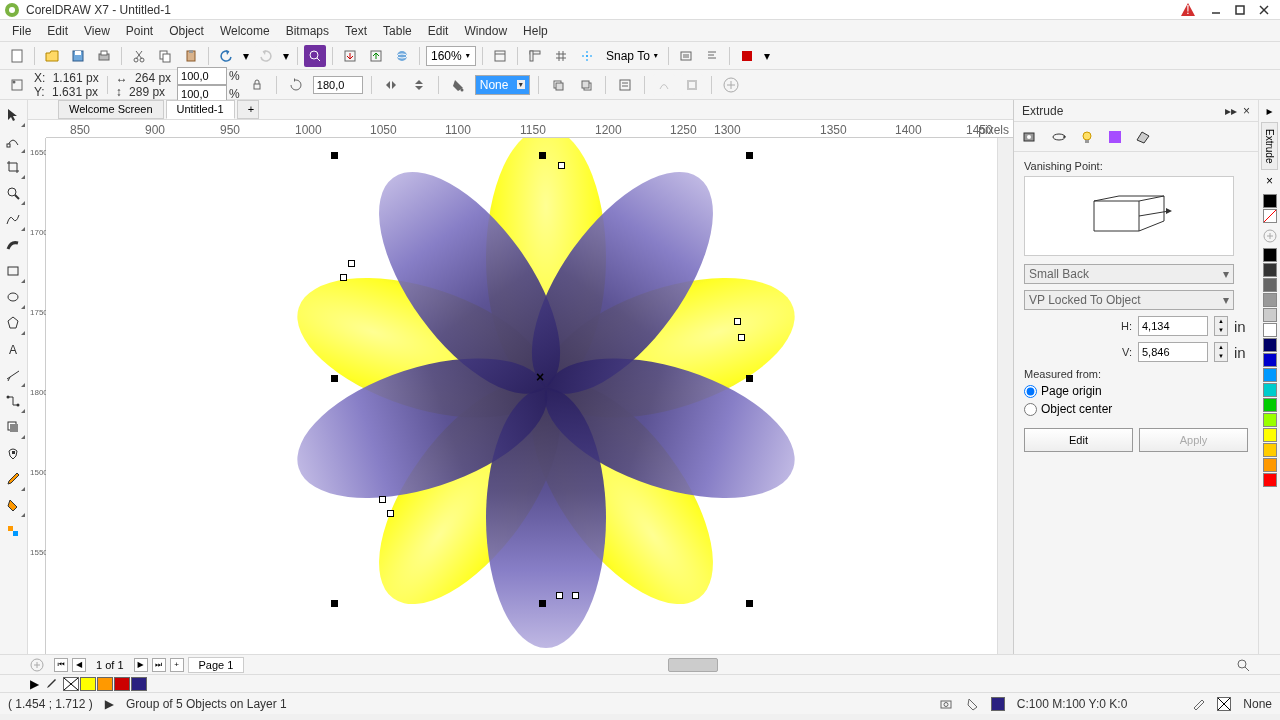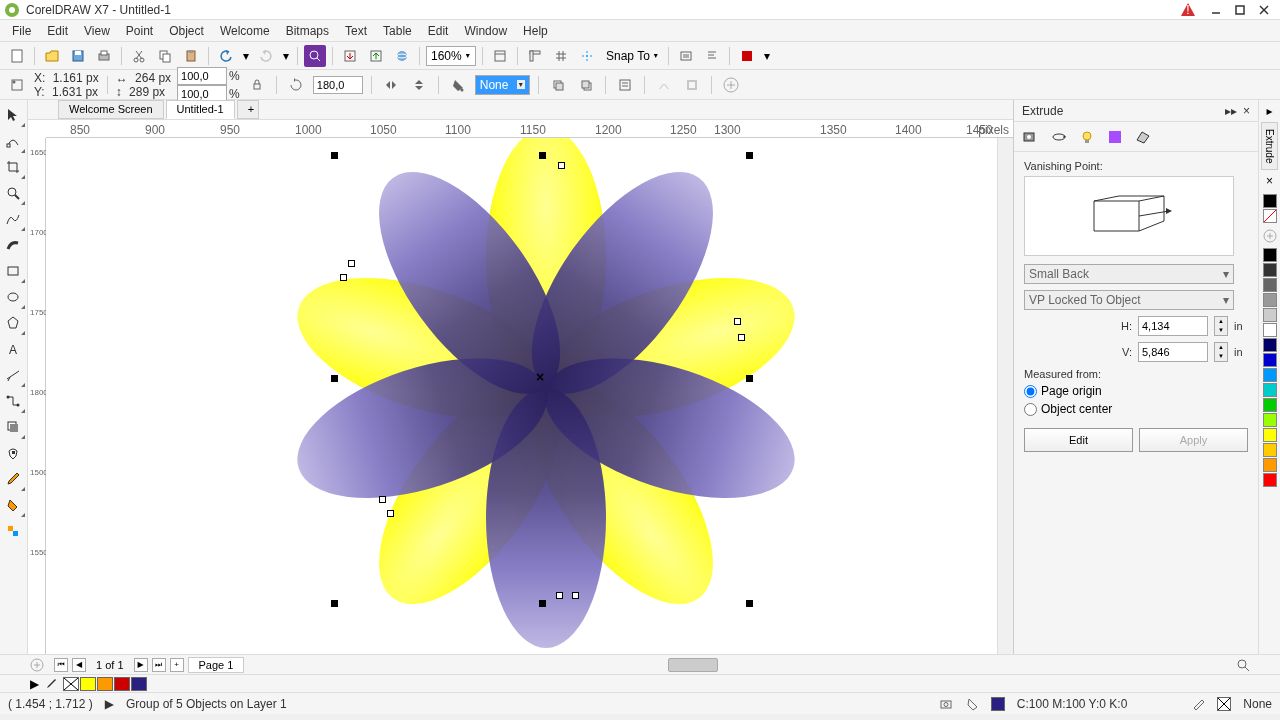--- a/index.html
+++ b/index.html
@@ -48,21 +48,21 @@
 .rp-icons{height:30px;display:flex;align-items:center;padding:0 8px;gap:10px;border-bottom:1px solid #ddd}
 .rp-section{padding:8px 10px}
 .rp-label{font-size:11px;color:#333;margin-bottom:4px}
 .rp-preview{width:210px;height:80px;border:1px solid #ccc;background:#fff;display:flex;align-items:center;justify-content:center;margin-bottom:8px}
 .rp-drop{width:210px;height:20px;border:1px solid #aaa;background:#eee;padding:0 4px;font-size:11px;display:flex;align-items:center;margin-bottom:6px;color:#666}
 .rp-row{display:flex;align-items:center;gap:6px;margin-bottom:6px;justify-content:flex-end}
 .rp-row label{font-size:11px;color:#333;min-width:36px;text-align:right}
 .rp-input{width:70px;height:20px;border:1px solid #aaa;background:#fff;padding:0 3px;font-size:11px}
 .stepper{width:14px;height:20px;display:flex;flex-direction:column;border:1px solid #aaa}
 .stepper span{flex:1;background:#eee;font-size:6px;text-align:center;line-height:8px;cursor:pointer}
-.rp-unit{font-size:11px;color:#333;width:14px}
+.rp-unit{font-size:15px;color:#333;width:14px}
 .rp-radio{display:flex;align-items:center;gap:4px;margin-bottom:4px;font-size:11px}
 .rp-btns{display:flex;gap:6px;padding:0 10px}
 .rp-btn{flex:1;height:24px;border:1px solid #999;background:linear-gradient(#fff,#eee);font-size:11px;cursor:pointer}
 .rp-btn.dis{color:#aaa}
 .rightbar{width:22px;background:#f5f5f5;border-left:1px solid #ddd;display:flex;flex-direction:column;align-items:center;padding-top:4px}
 .swatch{width:14px;height:14px;margin-bottom:1px;border:1px solid #888}
 .vtab{writing-mode:vertical-rl;font-size:10px;padding:6px 2px;background:#eee;border:1px solid #ccc;margin-bottom:4px;cursor:pointer}
 .pagetabs{height:20px;background:#f5f5f5;border-top:1px solid #ddd;display:flex;align-items:center;padding:0 30px;gap:4px}
 .pagectl{width:14px;height:14px;border:1px solid #aaa;background:#fff;font-size:8px;display:flex;align-items:center;justify-content:center;cursor:pointer}
 .pagelabel{font-size:11px;padding:0 6px}

